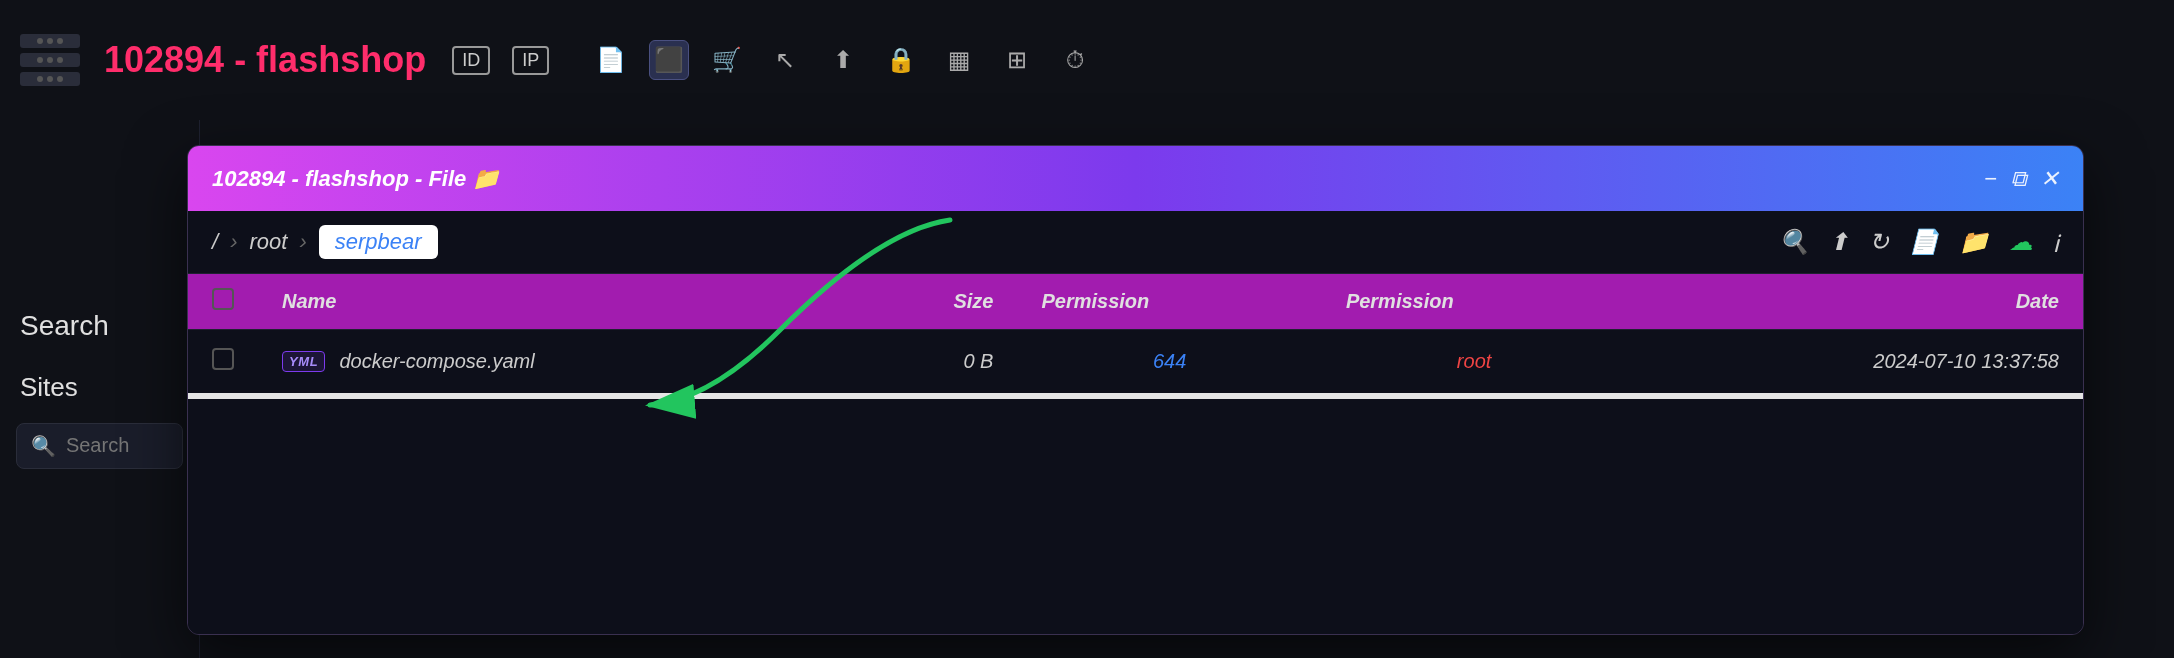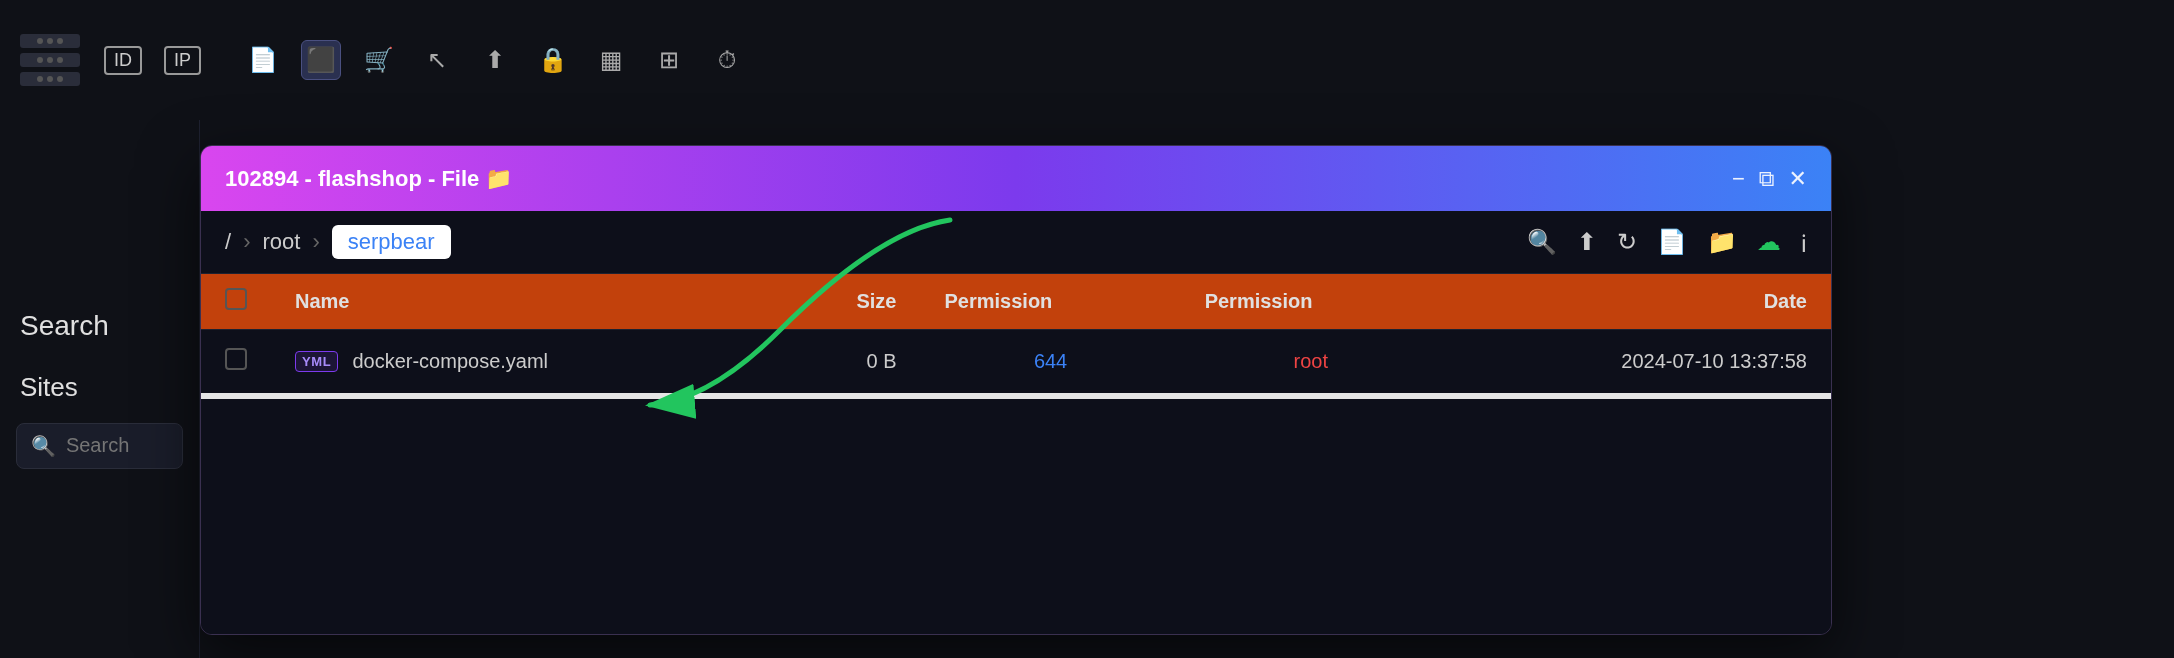--- a/index.html
+++ b/index.html
@@ -129,28 +129,29 @@
       width: 100%;
     }
     .sidebar-search-box .search-icon-inner {
       color: #777;
       font-size: 20px;
     }
 
     
     .file-manager {
       position: absolute;
-      left: 200px;
+      left: 187px;
       top: 145px;
-      width: 1632px;
+      width: 1897px;
       height: 490px;
       border-radius: 12px;
       overflow: hidden;
       border: 1px solid #3a3050;
       box-shadow: 0 20px 60px rgba(0,0,0,0.6);
+      font-style: italic;
     }
 
     .file-manager-header {
       background: linear-gradient(90deg, #d946ef 0%, #7c3aed 50%, #3b82f6 100%);
       padding: 16px 24px;
       display: flex;
       align-items: center;
       justify-content: space-between;
       height: 65px;
     }
@@ -226,21 +227,21 @@
       width: 100%;
       border-collapse: collapse;
     }
     .file-table th {
       text-align: left;
       padding: 14px 24px;
       font-size: 20px;
       color: #e0e0e0;
       font-weight: 600;
       border-bottom: 1px solid #1e2130;
-      background: #c2410c;
+      background: #a21caf;
     }
     .file-table th:first-child {
       width: 60px;
       text-align: center;
     }
     .file-table th.right { text-align: right; }
 
     .file-table td {
       padding: 18px 24px;
       font-size: 20px;
@@ -312,20 +313,21 @@
         <div class="dot"></div>
         <div class="dot"></div>
       </div>
     <div class="bar">
         <div class="dot"></div>
         <div class="dot"></div>
         <div class="dot"></div>
       </div>
   </div>
 
+  <span class="title-text">102894 - flashshop</span>
   <span class="badge">ID</span>
   <span class="badge">IP</span>
 
   <div class="toolbar-icons">
     <div class="toolbar-icon" title="File">📄</div>
     <div class="toolbar-icon active" title="Terminal">⬛</div>
     <div class="toolbar-icon" title="Cart">🛒</div>
     <div class="toolbar-icon" title="Cursor">↖</div>
     <div class="toolbar-icon" title="Upload">⬆</div>
     <div class="toolbar-icon" title="Lock">🔒</div>

